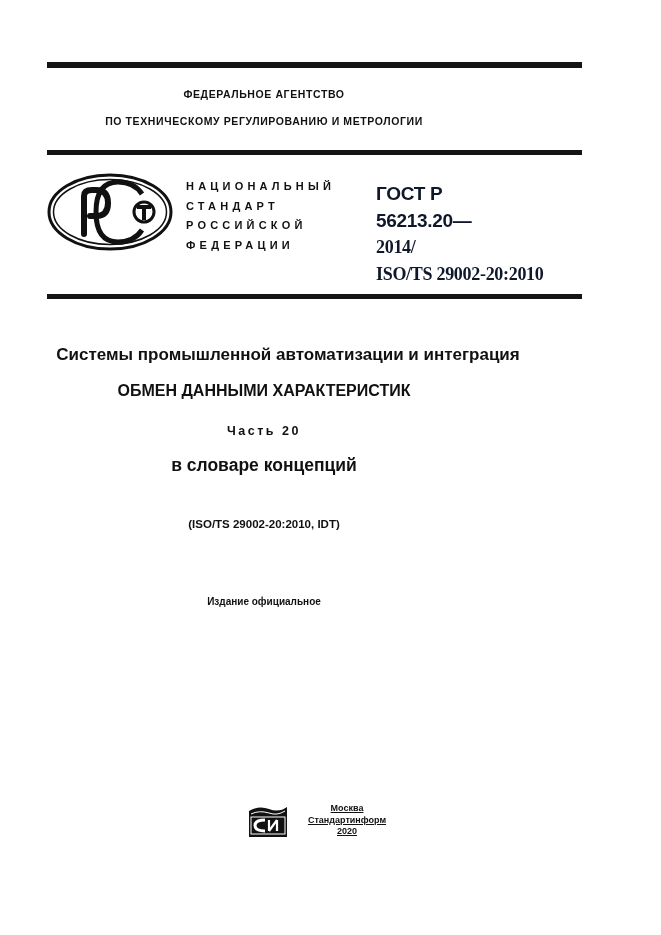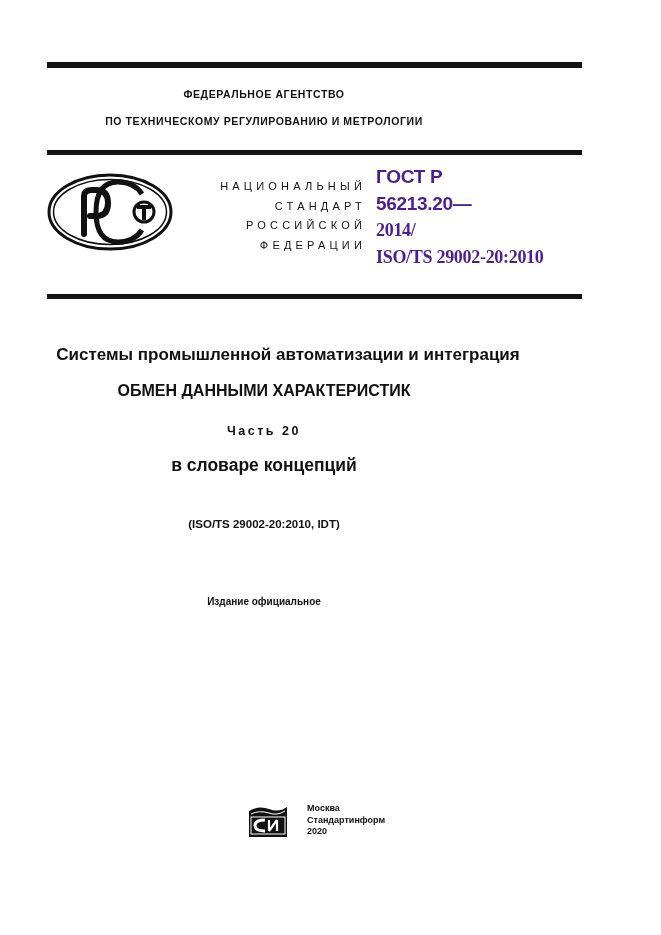--- a/index.html
+++ b/index.html
@@ -5,35 +5,35 @@
   html, body { margin: 0; padding: 0; background: #ffffff; }
   body {
     width: 661px; height: 935px; position: relative; overflow: hidden;
     font-family: "Liberation Sans", sans-serif; color: #111111;
   }
   .rule { position: absolute; left: 47px; width: 535px; background: #141414; }
   .center-text { position: absolute; left: 0; width: 528px; text-align: center; font-weight: bold; }
   .agency1 { top: 88px; font-size: 10.5px; letter-spacing: 0.6px; }
   .agency2 { top: 115px; font-size: 10.5px; letter-spacing: 0.6px; }
   .logo { position: absolute; left: 46px; top: 172px; width: 128px; height: 80px; }
-  .national { position: absolute; left: 186px; top: 177px; width: 180px; text-align: right;
-              font-weight: normal; font-size: 11px; letter-spacing: 4.2px; line-height: 19.5px; }
-  .gost { position: absolute; left: 376px; top: 163px; font-weight: bold; color: #4c1d95; }
+  .national { position: absolute; left: 186px; top: 177px; width: 180px; text-align: left;
+              font-weight: bold; font-size: 11px; letter-spacing: 4.2px; line-height: 19.5px; }
+  .gost { position: absolute; left: 376px; top: 180px; font-weight: bold; color: #0f172a; }
   .gost div { font-size: 19px; line-height: 27px; letter-spacing: -0.3px; }
   .gost div.sm { font-size: 18px; font-family: Liberation Serif, serif; }
   .series { top: 345px; font-size: 17px; padding-left: 24px; }
   .title { top: 382px; font-size: 16px; }
   .part { top: 424px; font-size: 12.5px; letter-spacing: 2.5px; }
   .subtitle { top: 455px; font-size: 17.5px; line-height: 21px; }
   .iso { top: 518px; font-size: 11.5px; }
   .edition { top: 596px; font-size: 10px; }
   .publisher { position: absolute; left: 247px; top: 803px; width: 170px; height: 40px; }
   .pub-logo { position: absolute; left: 0; top: 2px; width: 42px; height: 34px; }
-  .pub-text { position: absolute; left: 60px; top: 0; width: 80px; text-align: left;
-              font-weight: bold; font-size: 9px; line-height: 11.5px; }
+  .pub-text { position: absolute; left: 60px; top: 0; width: 80px; text-align: center;
+              font-weight: bold; font-size: 9px; line-height: 11.5px; text-decoration: underline; }
 </style>
 </head>
 <body>
 
 <div class="rule" style="top:62px;height:6px;"></div>
 
 <div class="center-text agency1">ФЕДЕРАЛЬНОЕ АГЕНТСТВО</div>
 <div class="center-text agency2">ПО ТЕХНИЧЕСКОМУ РЕГУЛИРОВАНИЮ И МЕТРОЛОГИИ</div>
 
 <div class="rule" style="top:150px;height:5px;"></div>

